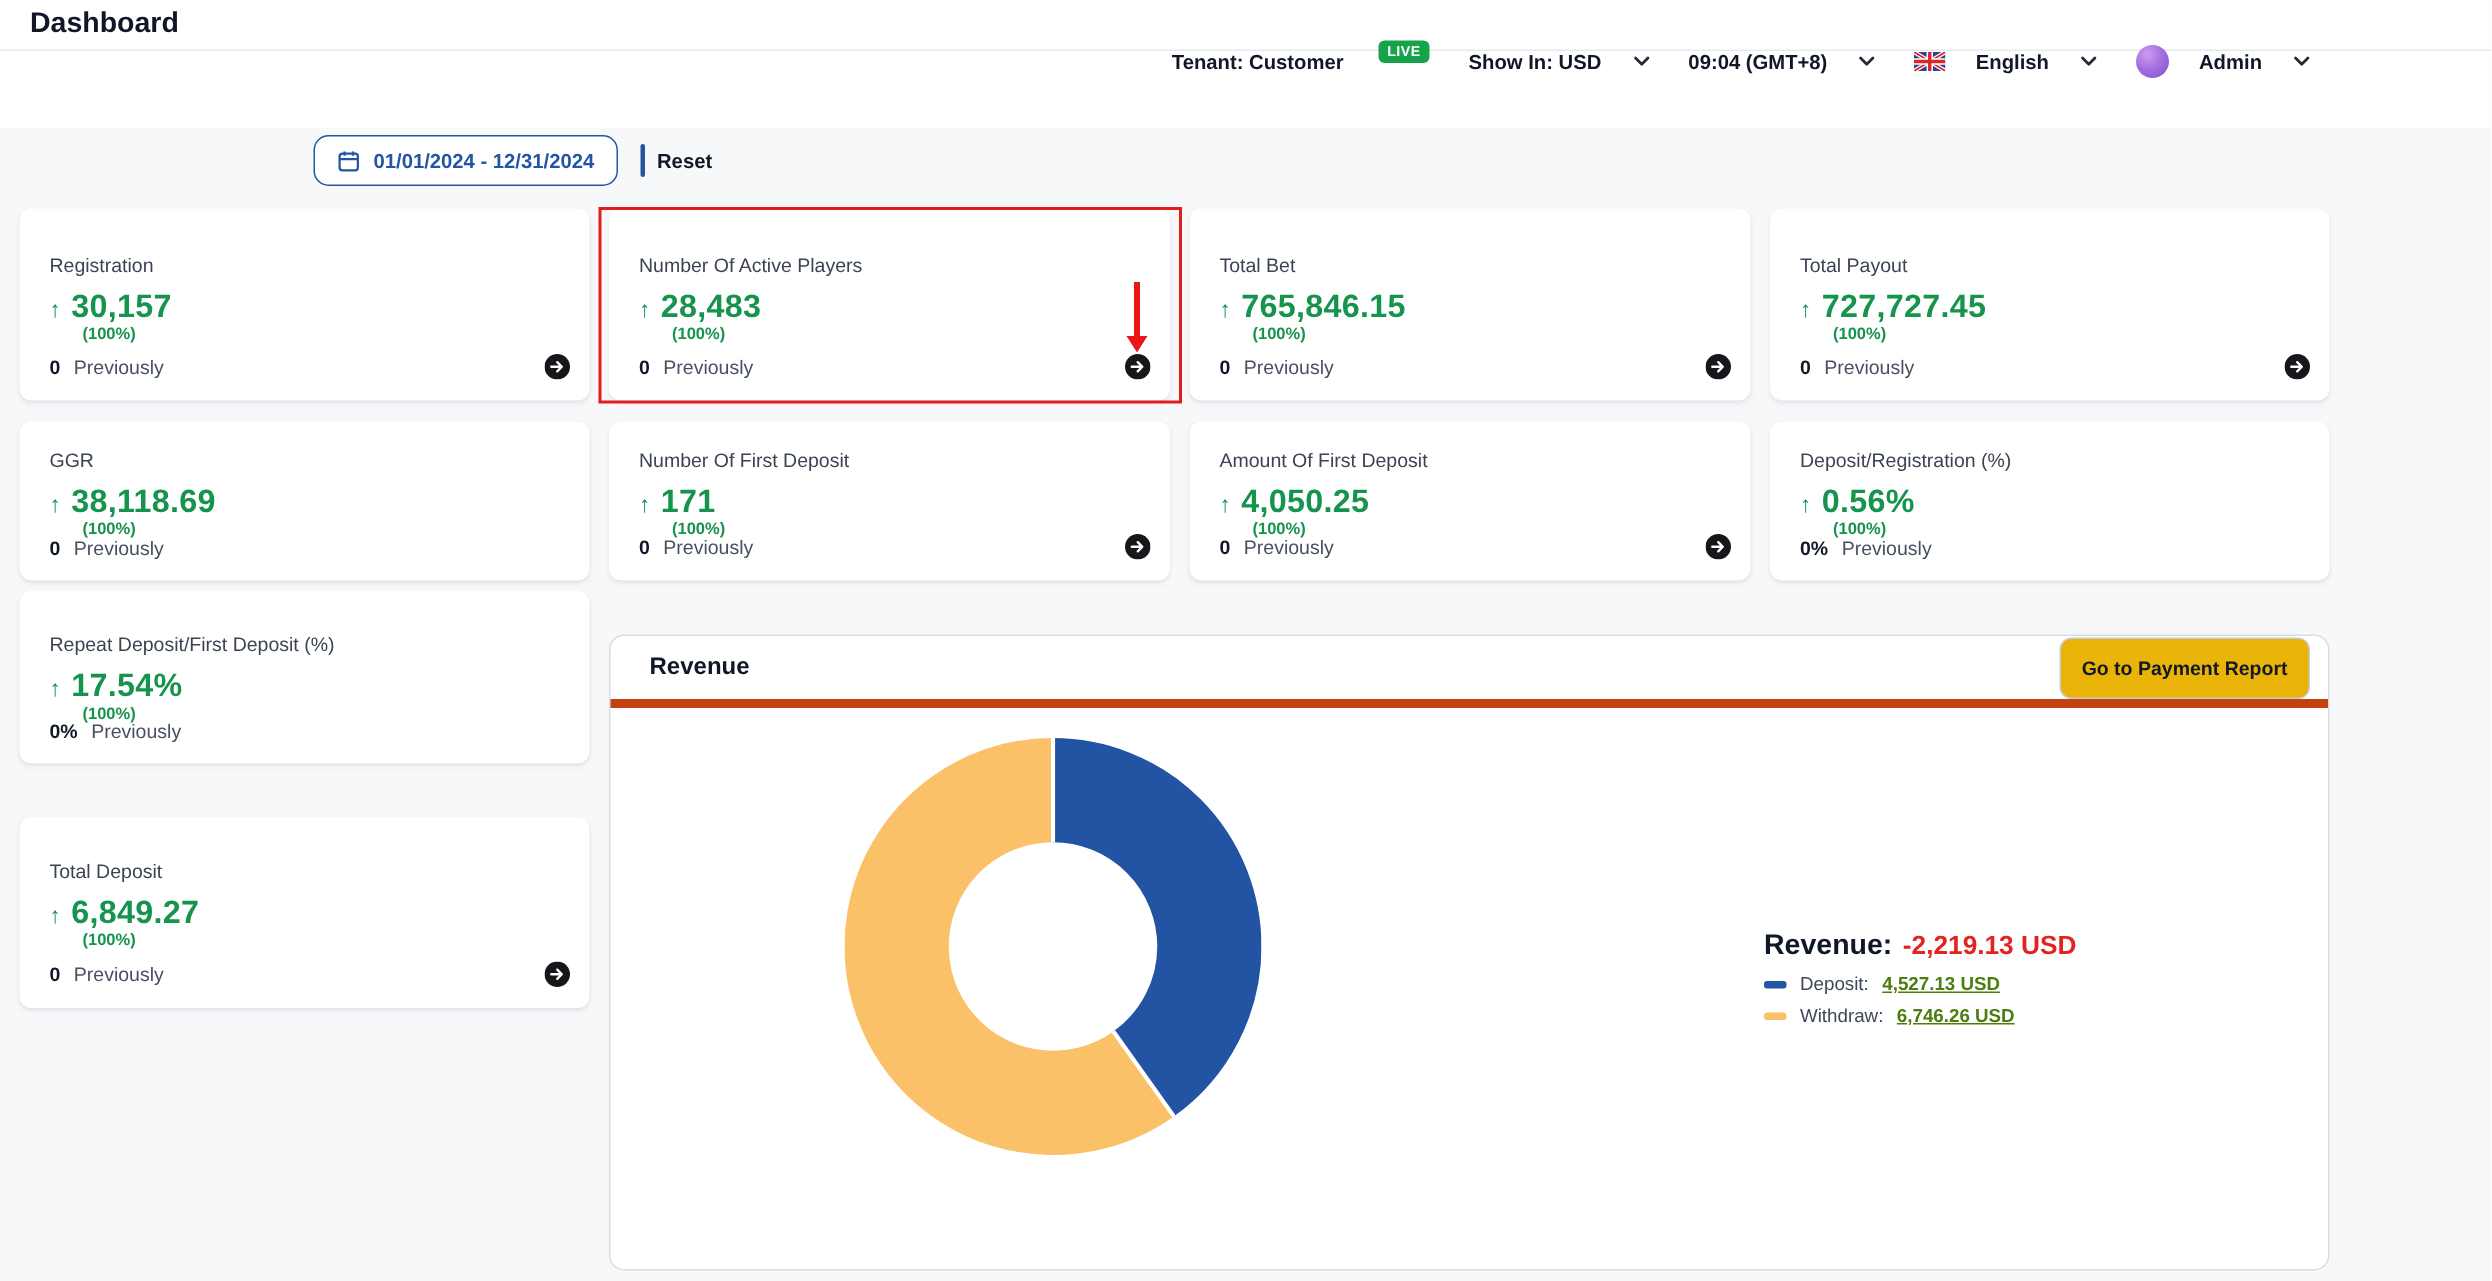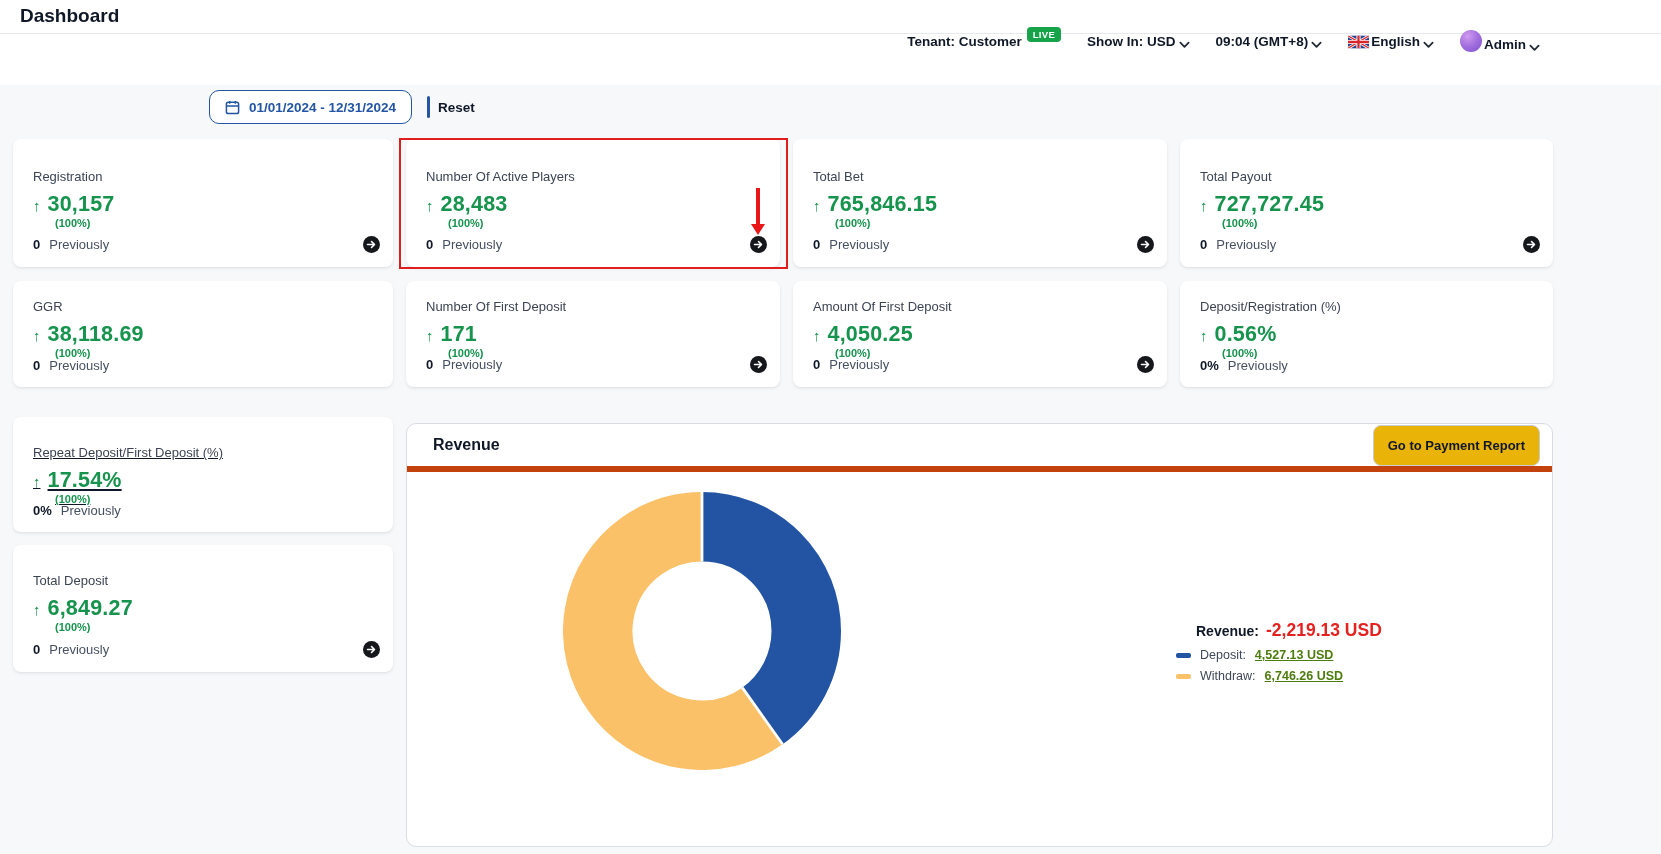--- a/index.html
+++ b/index.html
@@ -6,21 +6,21 @@
   html,body { background:#fff; }
   .page {
     position: relative; width: 1661px; height: 854px;
     background:#fff; font-family:"Liberation Sans", sans-serif; overflow: hidden;
     color:#101828;
   }
   
   .topbar { position:absolute; left:0; top:0; width:100%; height:34px; background:#fff; border-bottom:1px solid #e7e9ee; z-index:6; }
   .page-title { position:absolute; left:20px; top:5px; font-size:19px; font-weight:700; color:#101828; }
   .topbar-right { position:absolute; right:121px; top:0; height:34px; display:flex; align-items:center; gap:26px; }
-  .tb-item { display:flex; align-items:flex-end; gap:2px; font-size:13.5px; font-weight:600; color:#101828; cursor:pointer; white-space:nowrap;margin-top:48px; }
+  .tb-item { display:flex; align-items:center; gap:20px; font-size:13.5px; font-weight:600; color:#101828; cursor:pointer; white-space:nowrap;margin-top:48px; }
   .live { background:#16a34a; color:#fff; font-size:9.5px; font-weight:700; padding:2px 6px; border-radius:4px; position:relative; top:-7px; margin-left:3px; letter-spacing:.3px; }
   .chev { display:inline-flex; margin-left:1px; }
   .flag { width:21px; height:14px; border-radius:2px; overflow:hidden; display:inline-flex; }
   .avatar { width:22px; height:22px; border-radius:50%; background:radial-gradient(circle at 35% 28%, #cf9bef 0%, #a571e0 45%, #7c4fd0 100%); }
   
   .tabs { position:absolute; left:0; top:34px; width:100%; height:51px; background:#fff; border-bottom:1px solid #e7e9ee; z-index:5; display:flex; align-items:stretch; padding-left:20px; gap:25px; }
   .tab { display:flex; align-items:center; font-size:13.5px; color:#344054; cursor:pointer; border-bottom:3px solid transparent; padding-top:3px; }
   .tab.active { color:#1a56a8; font-weight:700; border-bottom-color:#1a56a8; }
   
   .content-bg { position:absolute; left:0; top:85px; width:100%; height:769px; background:#f7f8fa; z-index:0; }
@@ -53,36 +53,36 @@
   .go-icon { margin-left:auto; width:17px; height:17px; display:inline-flex; cursor:pointer; }
   
   .c0 { left:13px;  top:139px; width:380px; height:128px; }
   .c1 { left:406px; top:139px; width:374px; height:128px; }
   .c2 { left:793px; top:139px; width:374px; height:128px; }
   .c3 { left:1180px;top:139px; width:373px; height:128px; }
   .c4 { left:13px;  top:281px; width:380px; height:106px; }
   .c5 { left:406px; top:281px; width:374px; height:106px; }
   .c6 { left:793px; top:281px; width:374px; height:106px; }
   .c7 { left:1180px;top:281px; width:373px; height:106px; }
-  .c8 { left:13px;  top:417px; width:380px; height:115px;text-decoration:underline; }
+  .c8 { left:13px;  top:394px; width:380px; height:115px; }
   .c9 { left:13px;  top:545px; width:380px; height:127px; }
   
   .hl-box { position:absolute; left:399px; top:138px; width:389px; height:131px; border:2.5px solid #e11d1d; z-index:4; pointer-events:none; }
   .hl-arrow-line { position:absolute; left:756px; top:188px; width:3.5px; height:36px; background:#e81616; z-index:4; pointer-events:none; }
   .hl-arrow-head { position:absolute; left:751px; top:224px; width:0; height:0; border-left:7px solid transparent; border-right:7px solid transparent; border-top:11px solid #e81616; z-index:4; pointer-events:none; }
   
   .panel { position:absolute; left:406px; top:423px; width:1147px; height:424px; background:#fff; border:1px solid #d9dde3; border-radius:10px; z-index:1; }
   .panel-header { height:48px; border-bottom:6px solid #c2410c; display:flex; align-items:center; padding:0 12px 0 26px; }
   .panel-title { font-size:16px; font-weight:700; color:#101828; }
   .payment-btn { margin-left:auto; height:41px; padding:0 14px; border:1px solid #c6ccd4; border-radius:8px; background:#eab308; font-size:13px; font-weight:700; color:#101828; cursor:pointer; font-family:inherit; }
   .panel-body { position:relative; height:374px; }
   .donut-wrap { position:absolute; left:156px; top:20px; width:278px; height:278px; }
   .legend { position:absolute; left:769px; top:148px; }
   .lg-total { display:flex; align-items:baseline; gap:7px; }
-  .lg-total-label { font-size:14px; font-weight:700; color:#101828;margin-left:20px; }
+  .lg-total-label { font-size:19px; font-weight:700; color:#101828; }
   .lg-total-value { font-size:17.5px; font-weight:800; color:#e42320; }
   .lg-row { display:flex; align-items:center; gap:9px; margin-top:7px; font-size:12.5px; }
   .sw { width:15px; height:5px; border-radius:2px; flex:0 0 auto; }
   .lg-label { color:#3f4857; }
   .lg-value { color:#4d7c0f; font-weight:700;text-decoration:underline; }
 </style>
 </head>
 <body>
 
 <div class="page">

